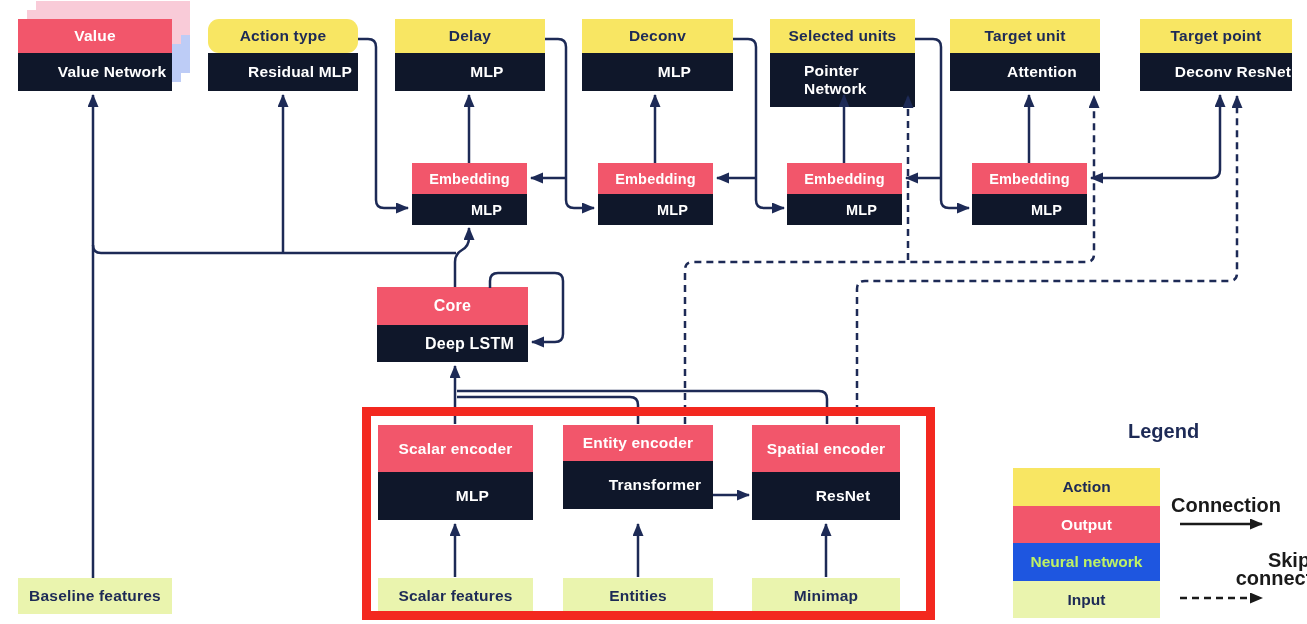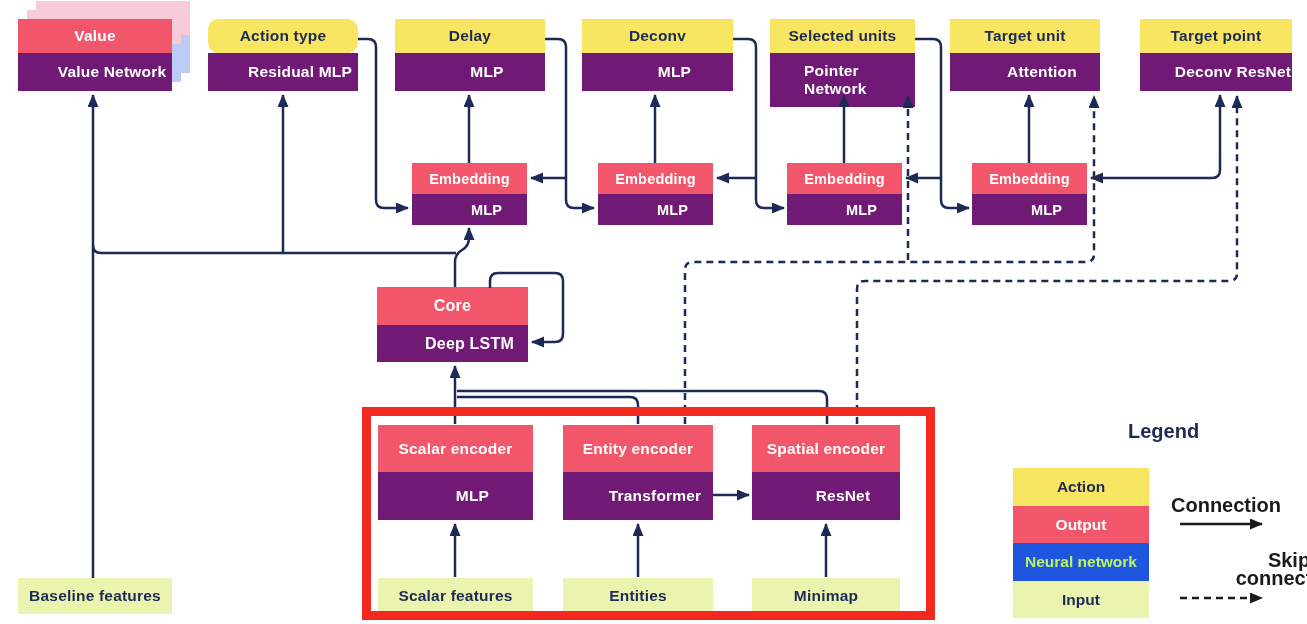--- a/index.html
+++ b/index.html
@@ -4,36 +4,36 @@
 <style>
   html,body{margin:0;padding:0;background:#ffffff;}
   #stage{
     position:relative;width:1307px;height:624px;overflow:hidden;
     font-family:"Liberation Sans",sans-serif;background:#ffffff;
   }
   .node{position:absolute;display:flex;flex-direction:column;z-index:2;}
   .band{display:flex;align-items:center;justify-content:center;font-weight:700;letter-spacing:.2px;}
   .band.yellow{background:#f8e663;color:#1d2a56;}
   .band.pink{background:#f2566b;color:#ffffff;}
-  .band.blue{background:#701a75;color:#ffffff;padding-left:34px;}
+  .band.blue{background:#0f172a;color:#ffffff;padding-left:34px;}
   .ghost{position:absolute;display:flex;flex-direction:column;z-index:1;}
   .ghost .gp{background:#f9cbd8;}
   .ghost .gb{background:#bdccf6;}
   .inputbox{
     position:absolute;display:flex;align-items:center;justify-content:center;
     background:#eaf4ae;color:#1d2a56;font-weight:700;z-index:2;letter-spacing:.2px;
   }
   .fs15{font-size:15.5px;} .fs16{font-size:16px;} .fs14{font-size:14.5px;}
   #wires{position:absolute;left:0;top:0;z-index:5;pointer-events:none;}
   #red-rect{
     position:absolute;left:362px;top:407px;width:555px;height:195px;
     border:9px solid #f3281f;z-index:6;pointer-events:none;
   }
   .legend-title{position:absolute;color:#1d2a56;font-weight:700;font-size:20px;z-index:2;}
-  .legend-box{position:absolute;left:1013px;top:468px;width:136px;z-index:2;display:flex;flex-direction:column;}
+  .legend-box{position:absolute;left:1013px;top:468px;width:147px;z-index:2;display:flex;flex-direction:column;}
   .legend-row{display:flex;align-items:center;justify-content:center;font-weight:700;font-size:15.5px;}
   .legend-label{position:absolute;color:#1a1a1a;font-weight:700;font-size:20px;text-align:center;z-index:2;line-height:18px;}
 </style>
 </head>
 <body>
 
 <div id="stage">
 
   <div class="ghost" style="left:36px;top:1px;width:154px;height:72px;">
     <div class="gp" style="height:34px;"></div>
@@ -93,21 +93,21 @@
   <div class="node" style="left:377px;top:287px;width:151px;">
     <div class="band pink fs16" style="height:38px;">Core</div>
     <div class="band blue fs16" style="height:37px;">Deep LSTM</div>
   </div>
 
   <div class="node" style="left:378px;top:425px;width:155px;">
     <div class="band pink fs15" style="height:47px;">Scalar encoder</div>
     <div class="band blue fs15" style="height:48px;">MLP</div>
   </div>
   <div class="node" style="left:563px;top:425px;width:150px;">
-    <div class="band pink fs15" style="height:47px;">Entity encoder</div>
+    <div class="band pink fs15" style="height:36px;">Entity encoder</div>
     <div class="band blue fs15" style="height:48px;">Transformer</div>
   </div>
   <div class="node" style="left:752px;top:425px;width:148px;">
     <div class="band pink fs15" style="height:47px;">Spatial encoder</div>
     <div class="band blue fs15" style="height:48px;">ResNet</div>
   </div>
 
   <div class="inputbox fs15" style="left:378px;top:578px;width:155px;height:36px;">Scalar features</div>
   <div class="inputbox fs15" style="left:18px;top:578px;width:154px;height:36px;">Baseline features</div>
   <div class="inputbox fs15" style="left:563px;top:578px;width:150px;height:36px;">Entities</div>

